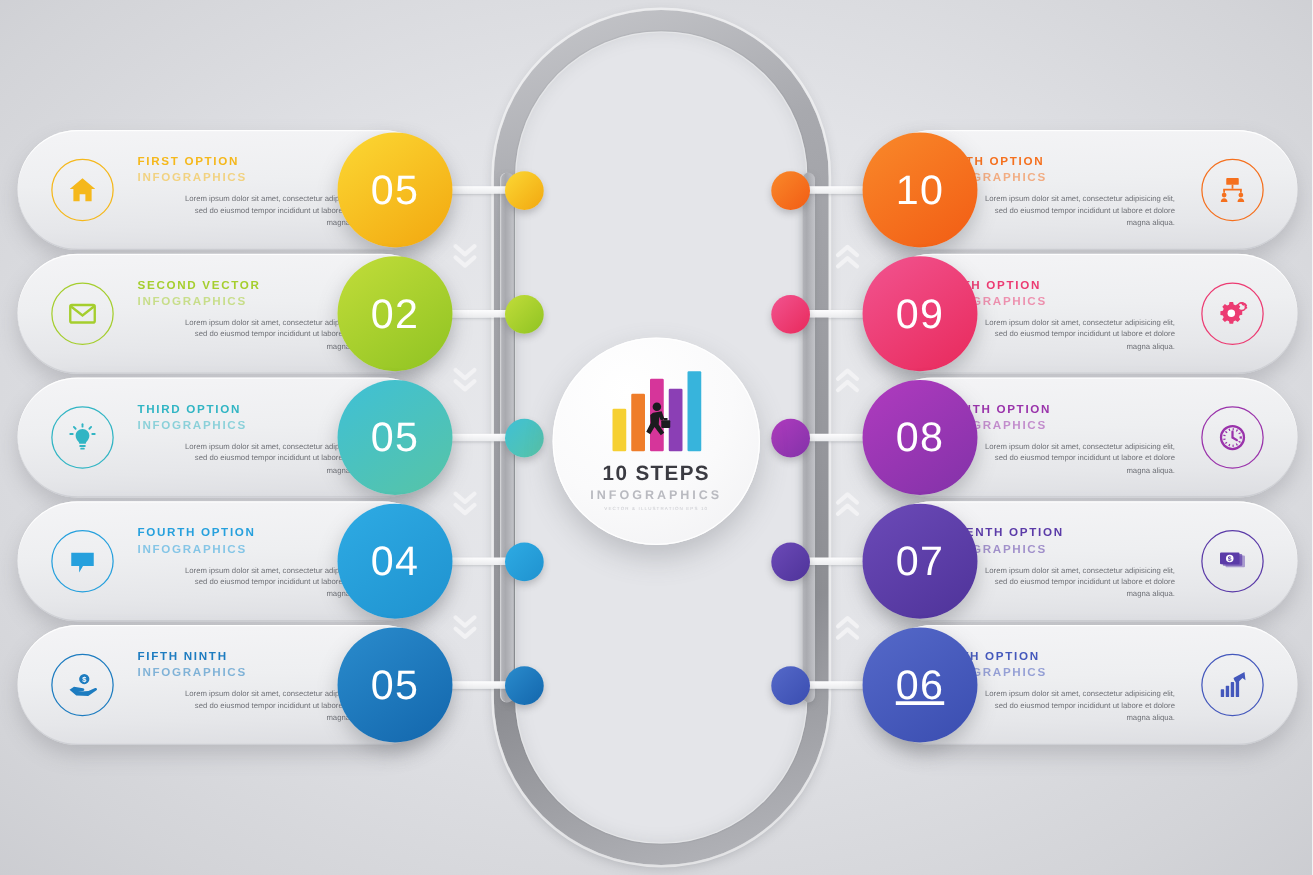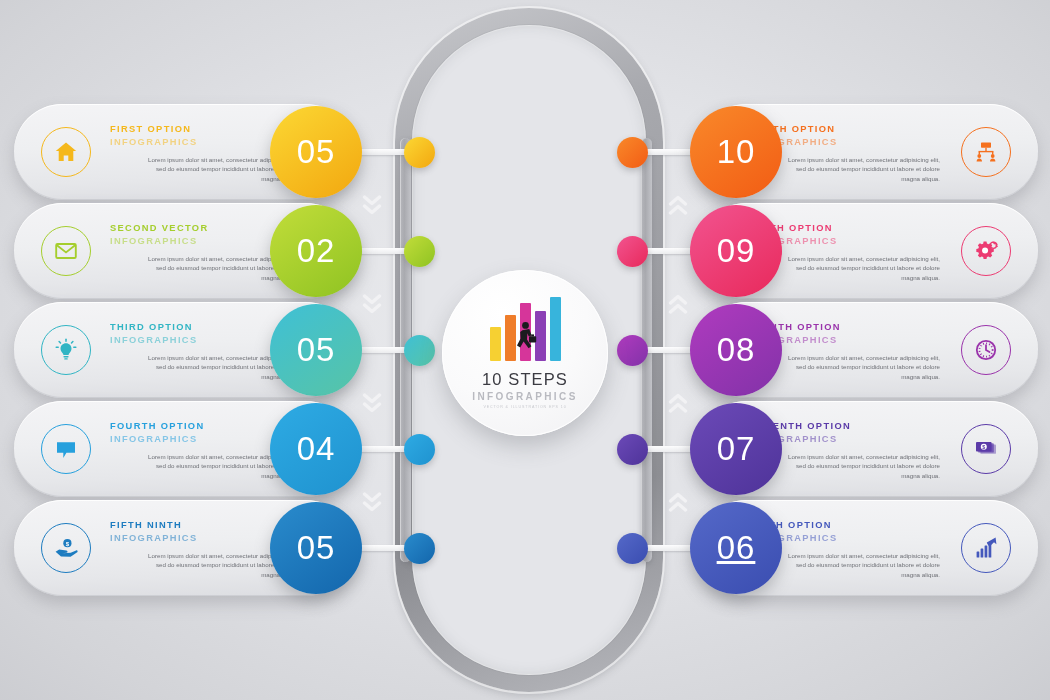--- a/index.html
+++ b/index.html
@@ -204,21 +204,21 @@
     flex-direction: column;
     align-items: center;
     justify-content: center;
   }
   .logo-bars { display: flex; align-items: flex-end; gap: 4px; height: 64px; position: relative; }
   .logo-bars i { display: block; width: 11px; border-radius: 1px; }
   .walker { position: absolute; left: 20px; bottom: 6px; width: 30px; height: 34px; }
   .logo-title {
     margin-top: 9px;
     font-size: 16.5px;
-    font-weight: normal;
+    font-weight: bold;
     letter-spacing: 1.1px;
     color: #3b3b42;
   }
   .logo-sub {
     margin-top: 2px;
     font-size: 10px;
     font-weight: bold;
     letter-spacing: 2.4px;
     color: #b9bac0;
   }

